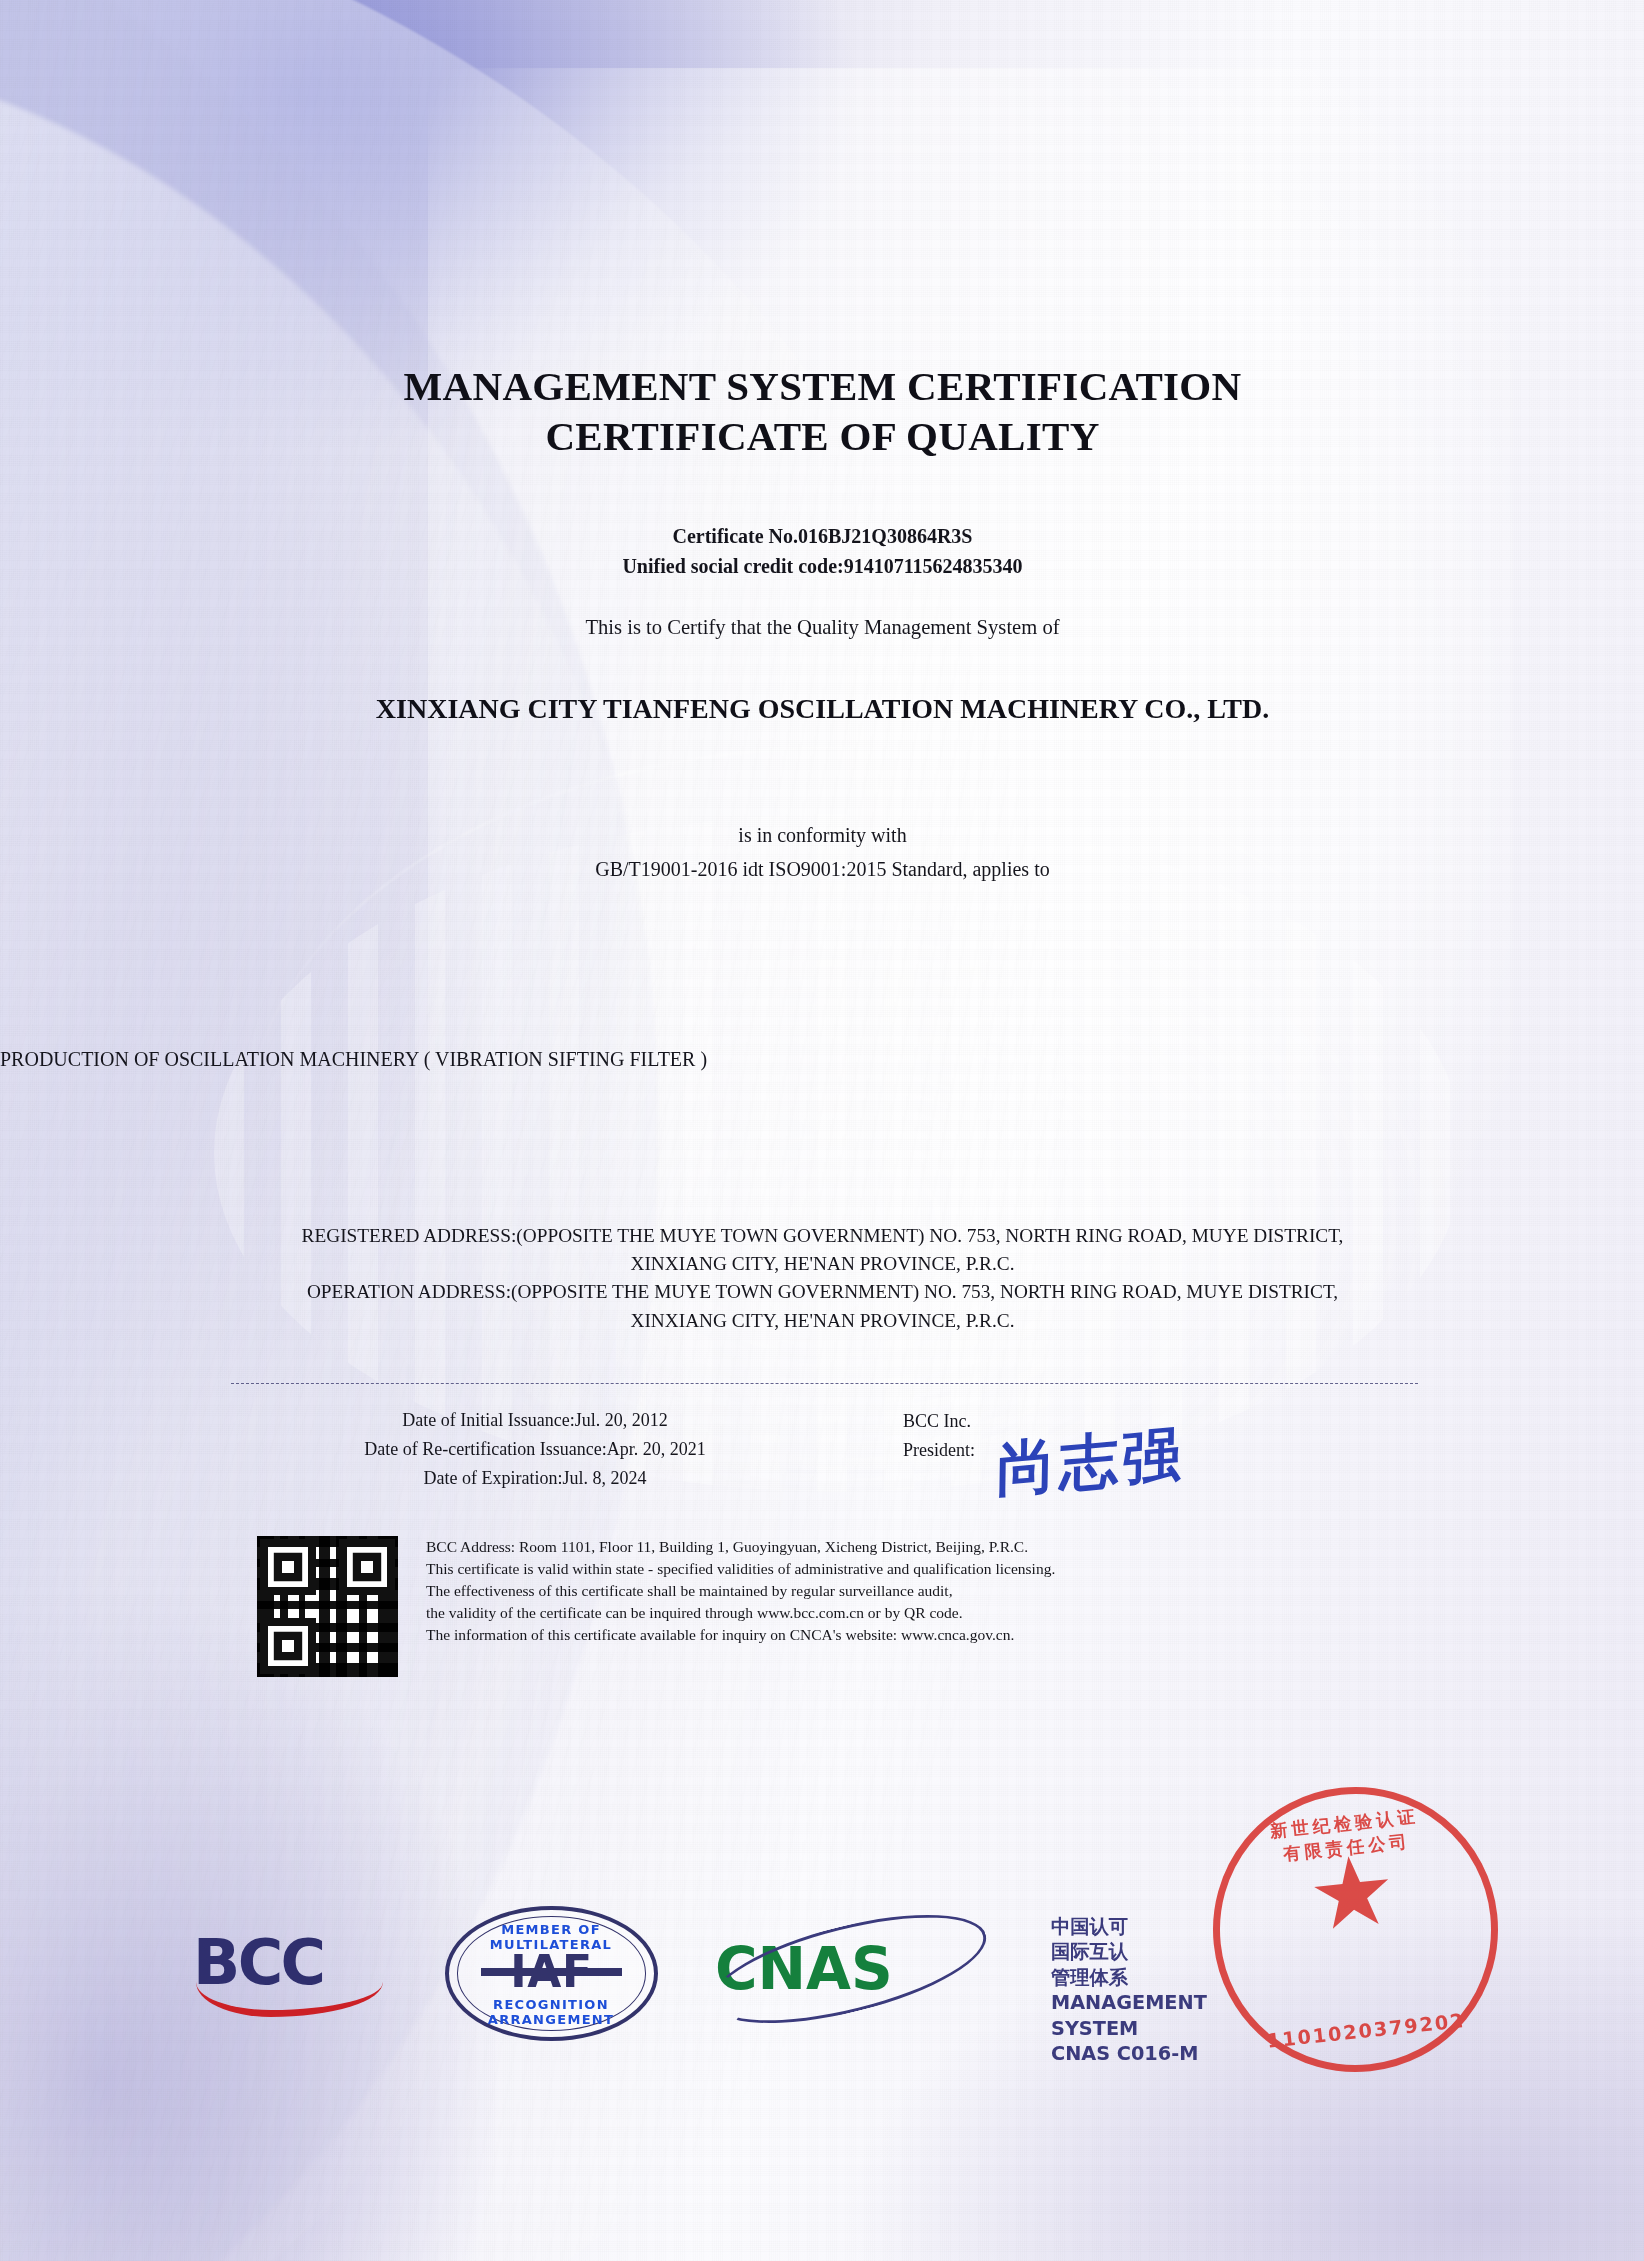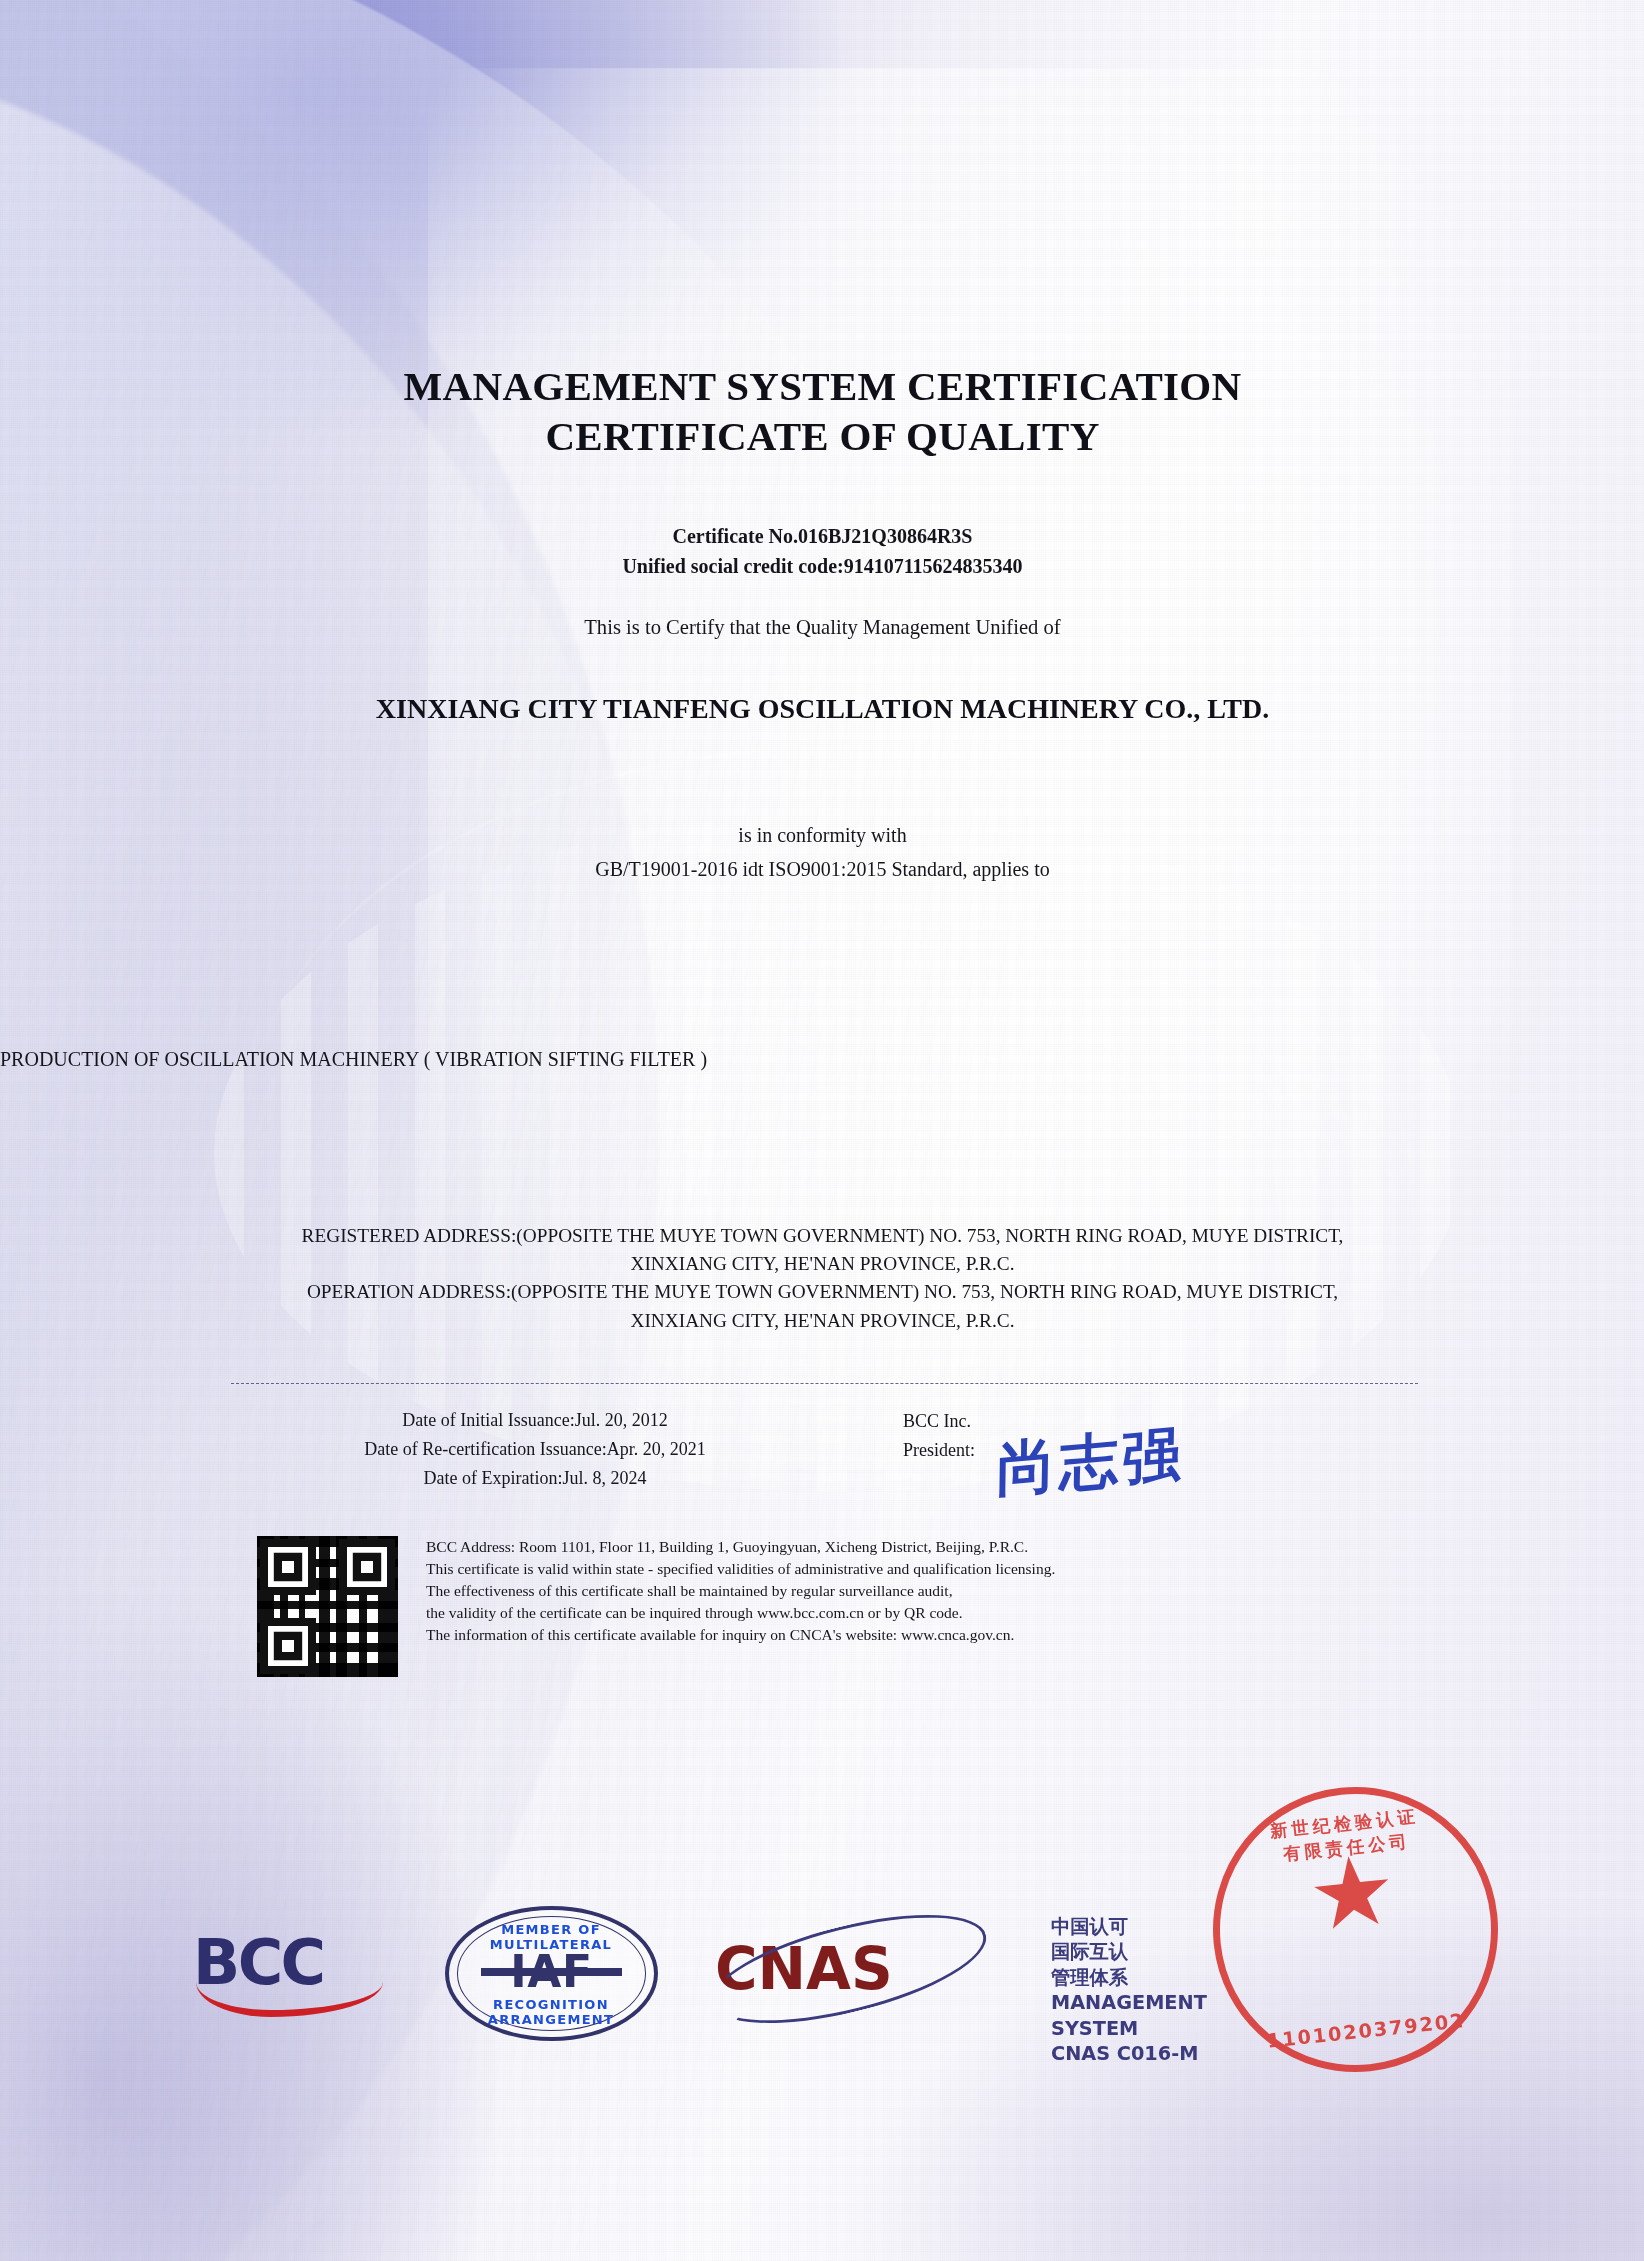--- a/index.html
+++ b/index.html
@@ -360,21 +360,21 @@
   .logo-iaf .arc-top { top: 15.5px; }
   .logo-iaf .arc-bot { bottom: 14px; }
 
   .logo-cnas {
     position: absolute;
     left: 522px;
     top: 29px;
     font-family: "DejaVu Sans", sans-serif;
     font-weight: bold;
     font-size: 58px;
-    color: #7f1d1d;
+    color: #15803d;
     letter-spacing: 0px;
   }
   .logo-cnas .cnas-ring {
     position: absolute;
     left: -7.7px;
     top: -9px;
     width: 277px;
     height: 80px;
     border: 3.9px solid #3b3b7d;
     border-radius: 50%;
@@ -477,21 +477,21 @@
     <div class="title">
       <div>MANAGEMENT SYSTEM CERTIFICATION</div>
       <div>CERTIFICATE OF QUALITY</div>
     </div>
 
     <div class="cert-no">
       <div>Certificate No.016BJ21Q30864R3S</div>
       <div>Unified social credit code:914107115624835340</div>
     </div>
 
-    <div class="certify-line">This is to Certify that the Quality Management Unified of</div>
+    <div class="certify-line">This is to Certify that the Quality Management System of</div>
 
     <div class="company">XINXIANG CITY TIANFENG OSCILLATION MACHINERY CO., LTD.</div>
 
     <div class="conformity">
       <div>is in conformity with</div>
       <div>GB/T19001-2016 idt ISO9001:2015 Standard, applies to</div>
     </div>
 
     <div class="scope">PRODUCTION OF OSCILLATION MACHINERY ( VIBRATION SIFTING FILTER )</div>
 

